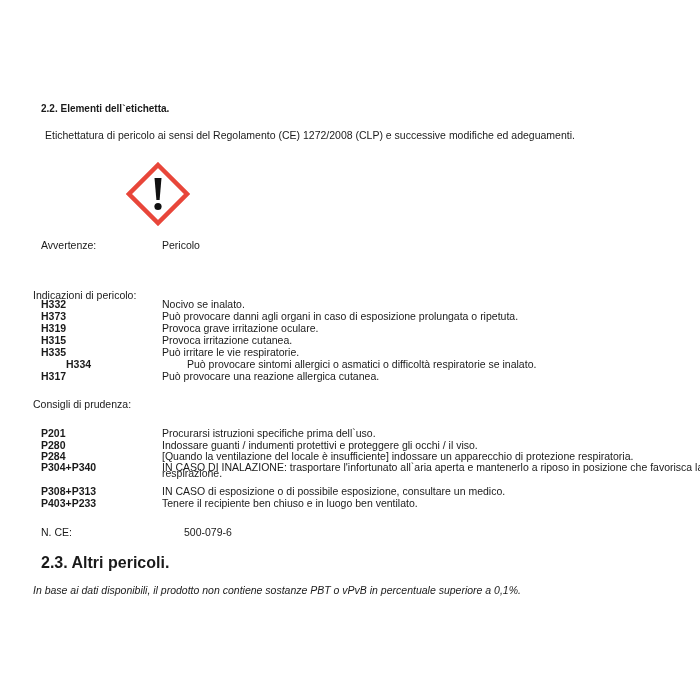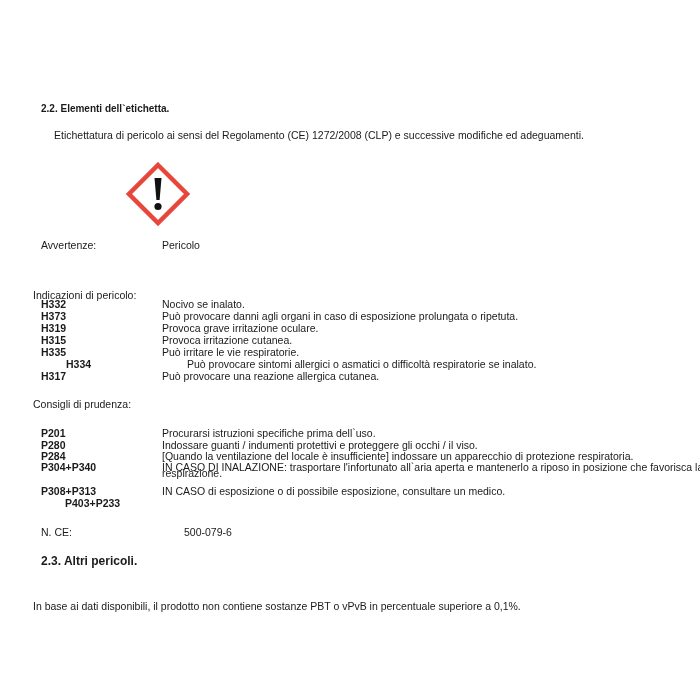--- a/index.html
+++ b/index.html
@@ -12,21 +12,21 @@
   .row .d { position:absolute; left:162px; white-space:nowrap; }
   .pictogram { position:absolute; left:126px; top:162px; width:64px; height:64px; }
 </style>
 </head>
 <body>
 
 <div>
 
   <div class="abs bold" style="left:41px;top:103px;font-size:10px;">2.2. Elementi dell`etichetta.</div>
 
-  <div class="abs" style="left:29px;top:129px;padding-left:25px;">Etichettatura di pericolo ai sensi del Regolamento (CE) 1272/2008 (CLP) e successive modifiche ed adeguamenti.</div>
+  <div class="abs" style="left:20px;top:129px;padding-left:25px;">Etichettatura di pericolo ai sensi del Regolamento (CE) 1272/2008 (CLP) e successive modifiche ed adeguamenti.</div>
 
   <svg class="pictogram" viewBox="0 0 64 64">
     <polygon points="32,3 61,32 32,61 3,32" fill="#ffffff" stroke="#e8463a" stroke-width="4.5" stroke-linejoin="miter"></polygon>
     <path d="M28.5,16 L35.5,16 L33.6,38 L30.4,38 Z" fill="#111111"></path>
     <circle cx="32" cy="44.5" r="3.6" fill="#111111"></circle>
   </svg>
 
   <div class="abs" style="left:41px;top:239px;">Avvertenze:</div>
   <div class="abs" style="left:162px;top:239px;">Pericolo</div>
 
@@ -82,25 +82,26 @@
       <span class="c">P304+P340</span>
       <span class="d">IN CASO DI INALAZIONE: trasportare l'infortunato all`aria aperta e mantenerlo a riposo in posizione che favorisca la</span>
     </div>
     <div class="row" style="top:467px;">
       <span class="d">respirazione.</span>
     </div>
     <div class="row" style="top:485px;padding-left:36px;">
       <span class="c">P308+P313</span>
       <span class="d">IN CASO di esposizione o di possibile esposizione, consultare un medico.</span>
     </div>
-    <div class="row" style="top:497px;margin-left:24px;">
+    <div class="row" style="top:497px;">
       <span class="c">P403+P233</span>
+      <span class="d">Tenere il recipiente ben chiuso e in luogo ben ventilato.</span>
     </div>
   </div>
 
   <div class="abs" style="left:41px;top:526px;">N. CE:</div>
   <div class="abs" style="left:162px;top:526px;padding-left:22px;">500-079-6</div>
 
-  <div class="abs bold" style="left:41px;top:554px;font-size:12px;">2.3. Altri pericoli.</div>
+  <div class="abs bold" style="left:41px;top:554px;font-size:16px;">2.3. Altri pericoli.</div>
 
-  <div class="abs" style="left:33px;top:600px;">In base ai dati disponibili, il prodotto non contiene sostanze PBT o vPvB in percentuale superiore a 0,1%.</div>
+  <div class="abs" style="left:33px;top:584px;font-style:italic;">In base ai dati disponibili, il prodotto non contiene sostanze PBT o vPvB in percentuale superiore a 0,1%.</div>
 
 </div>
 
 </body></html>

